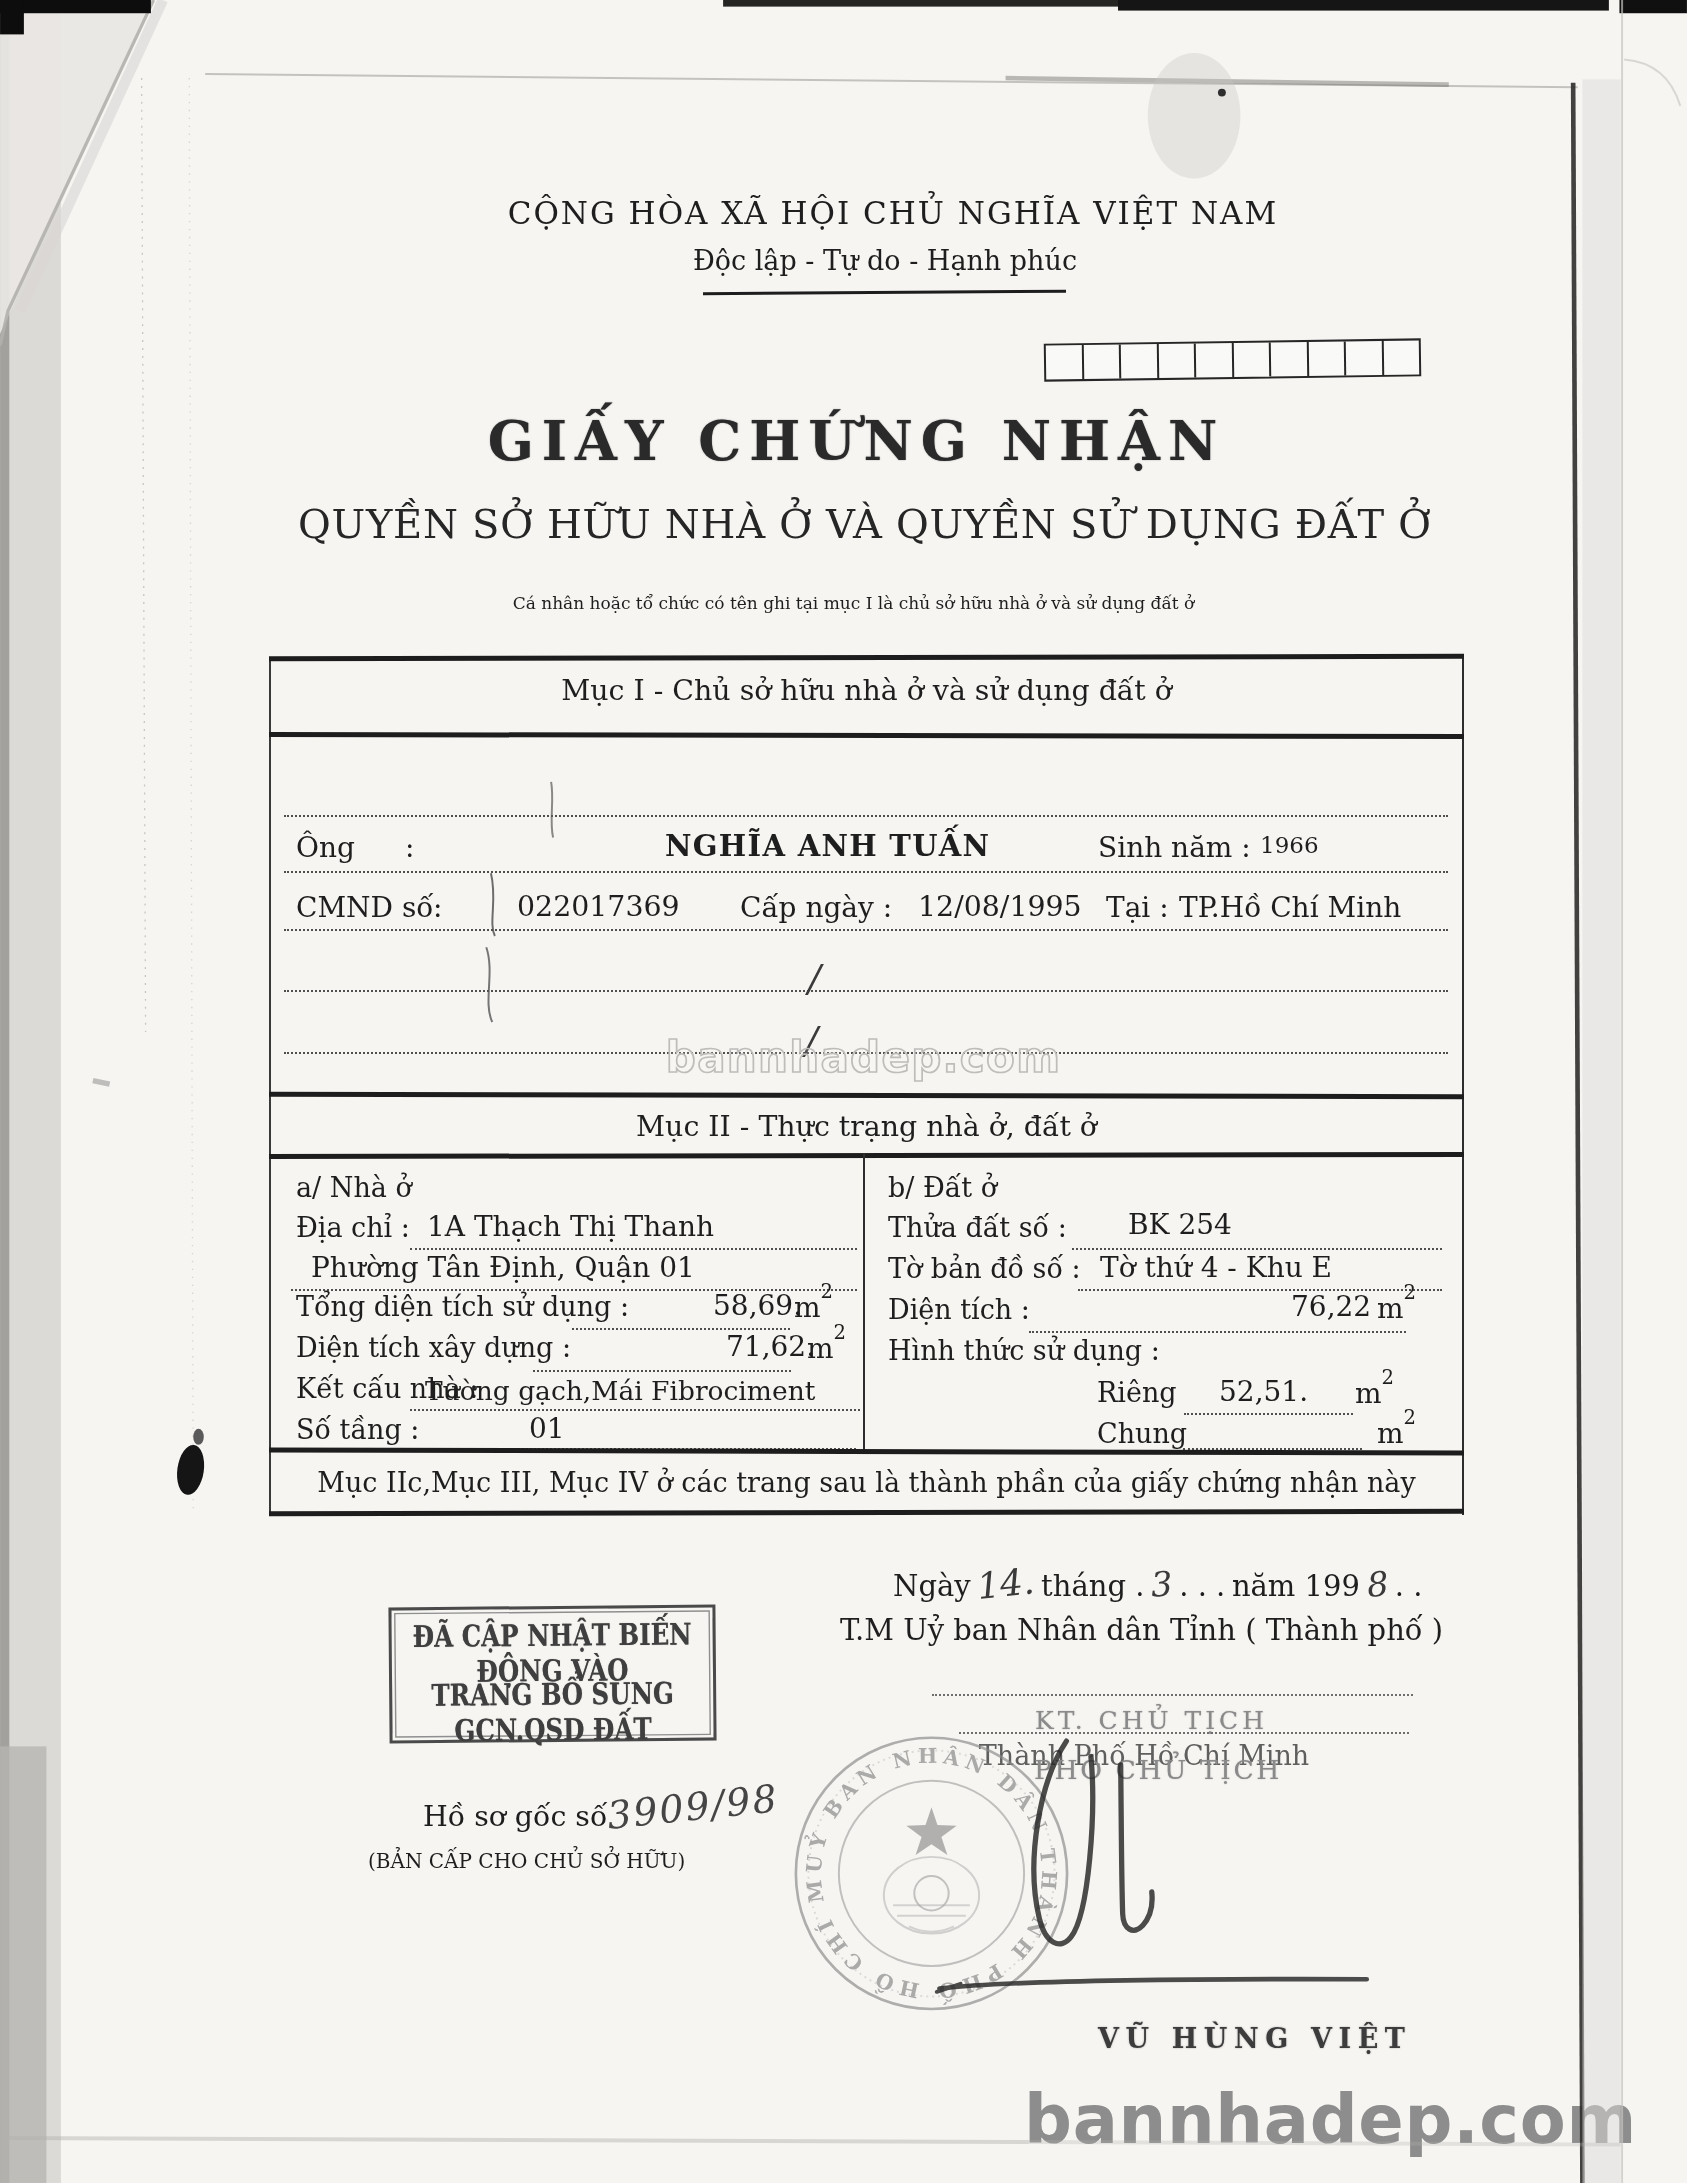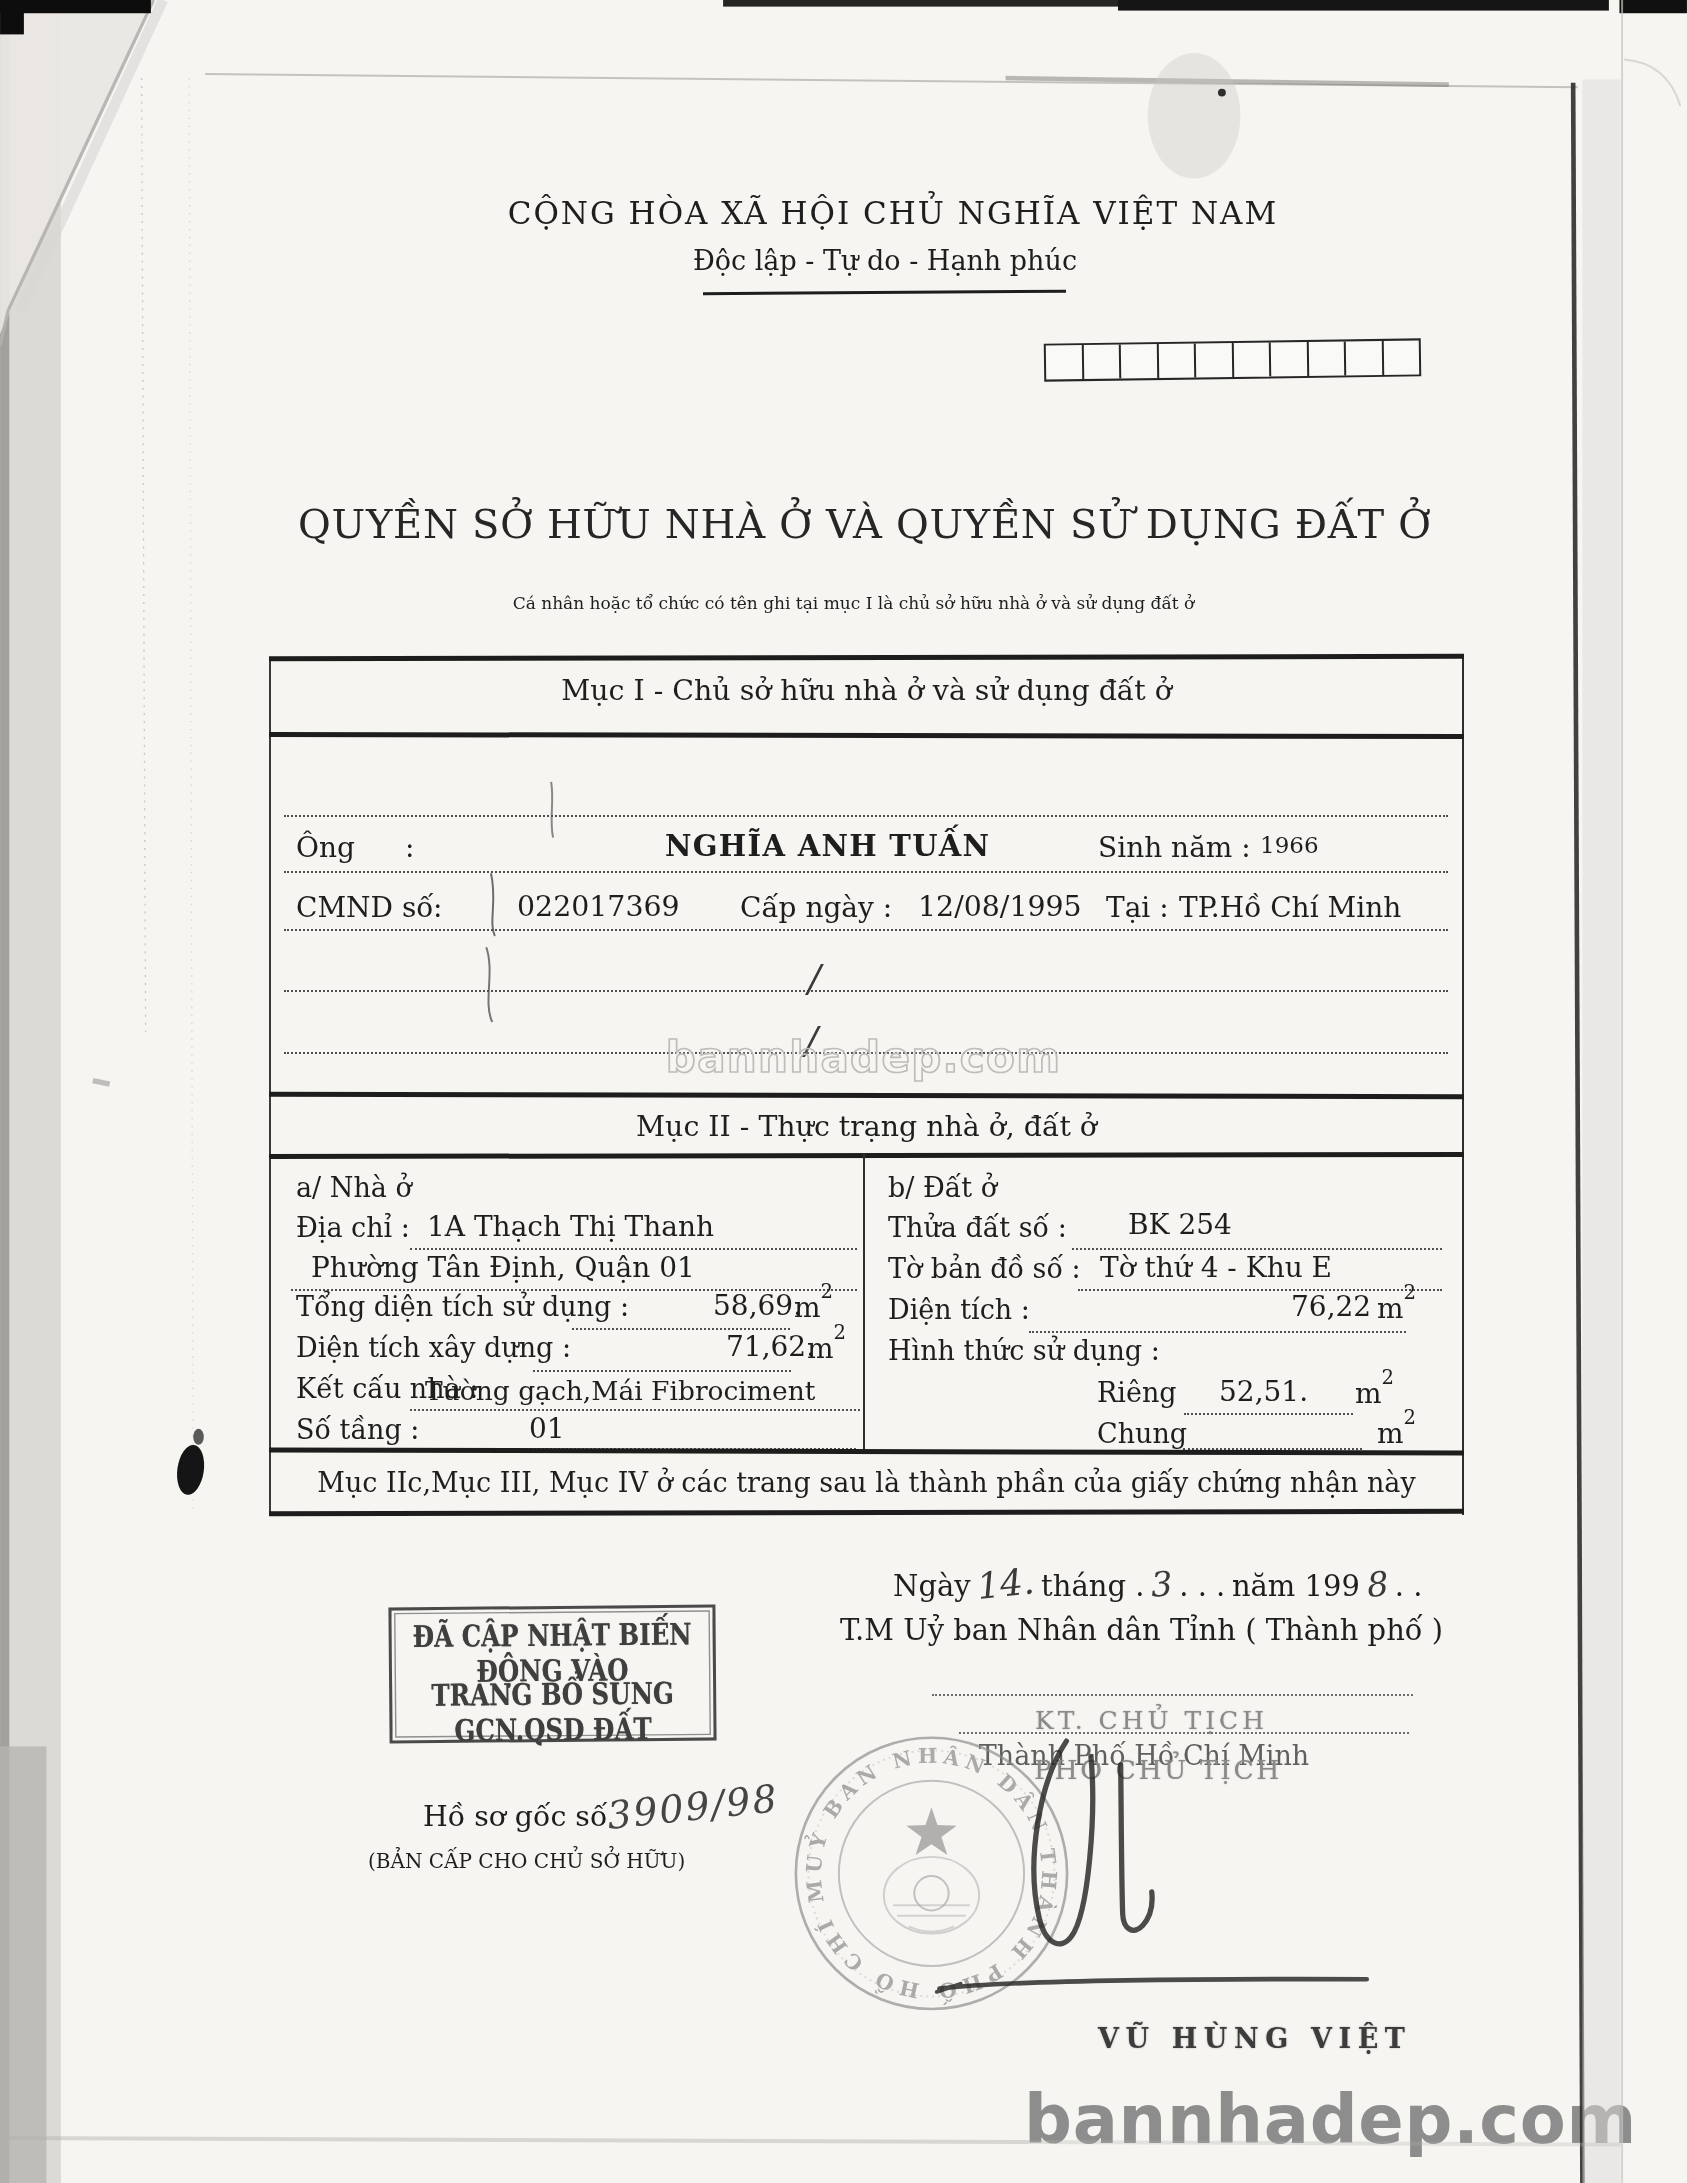--- a/index.html
+++ b/index.html
@@ -53,20 +53,21 @@
       <div class="cell"></div>
       <div class="cell"></div>
       <div class="cell"></div>
       <div class="cell"></div>
       <div class="cell"></div>
       <div class="cell"></div>
       <div class="cell"></div>
       <div class="cell"></div>
     </div>
 
+  <div class="t c" style="left:463px; top:410px; width:787px; font-size:54px; font-weight:bold; letter-spacing:8px; color:#2a2a2a; text-shadow:0 0 1.3px rgba(40,40,40,.6);">GIẤY CHỨNG NHẬN</div>
   <div class="t c" style="left:298px; top:501px; width:1098px; font-size:40px; letter-spacing:0.7px; color:#262626;">QUYỀN SỞ HỮU NHÀ Ở VÀ QUYỀN SỬ DỤNG ĐẤT Ở</div>
   <div class="t c" style="left:298px; top:594px; width:1111px; font-size:17px;">Cá nhân hoặc tổ chức có tên ghi tại mục I là chủ sở hữu nhà ở và sử dụng đất ở</div>
 
   <div class="box-border"></div>
   <div class="hl" style="left:269px; top:655px; width:1195px; height:4.6px; transform:rotate(-0.12deg);"></div>
   <div class="t c" style="left:269px; top:675px; width:1195px; font-size:28.4px;">Mục I - Chủ sở hữu nhà ở và sử dụng đất ở</div>
   <div class="hl" style="left:269px; top:733px; width:1195px; height:5.3px; transform:rotate(0.1deg);"></div>
 
   <div class="dl" style="left:284px; top:815px; width:1164px;"></div>
 

